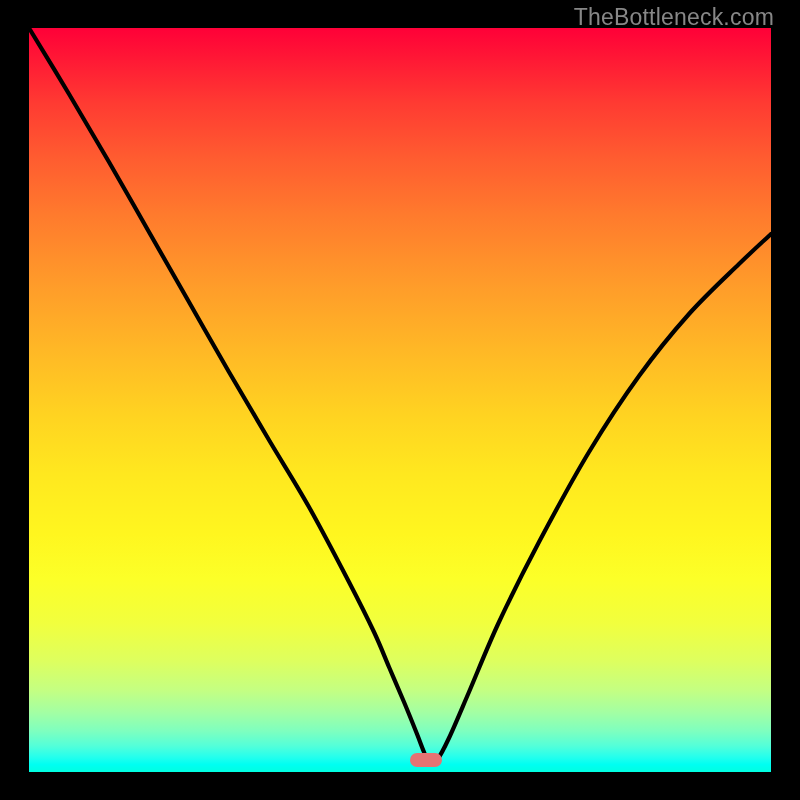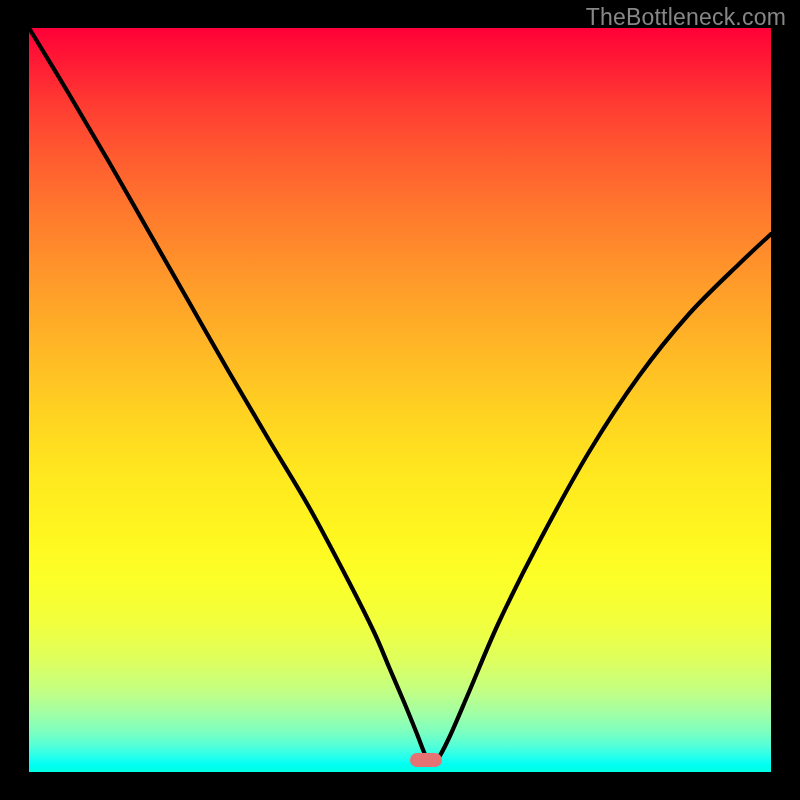--- a/index.html
+++ b/index.html
@@ -52,21 +52,21 @@
     width: 32px;
     height: 14px;
     background: #e57373;
     border-radius: 7px;
     left: 410px;
     top: 753px;
   }
   .watermark {
     position: absolute;
     top: 4px;
-    right: 14px;
+    right: 26px;
     font-family: Arial, Helvetica, sans-serif;
     font-size: 23px;
     color: #878787;
     letter-spacing: 0.2px;
   }
 </style>
 </head>
 <body>
 
 <div class="frame"></div>

